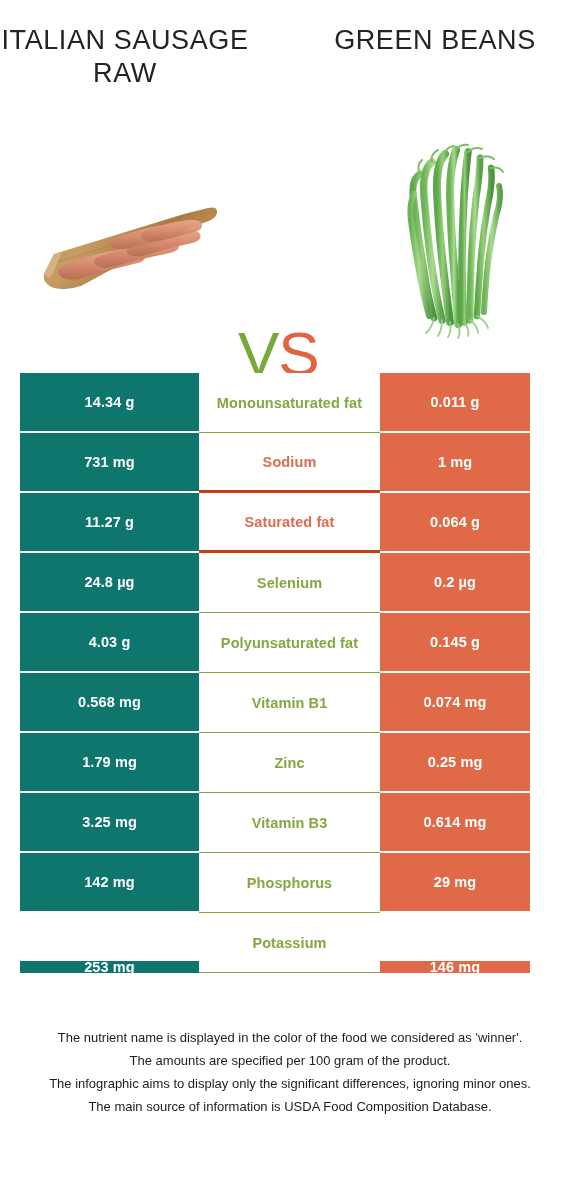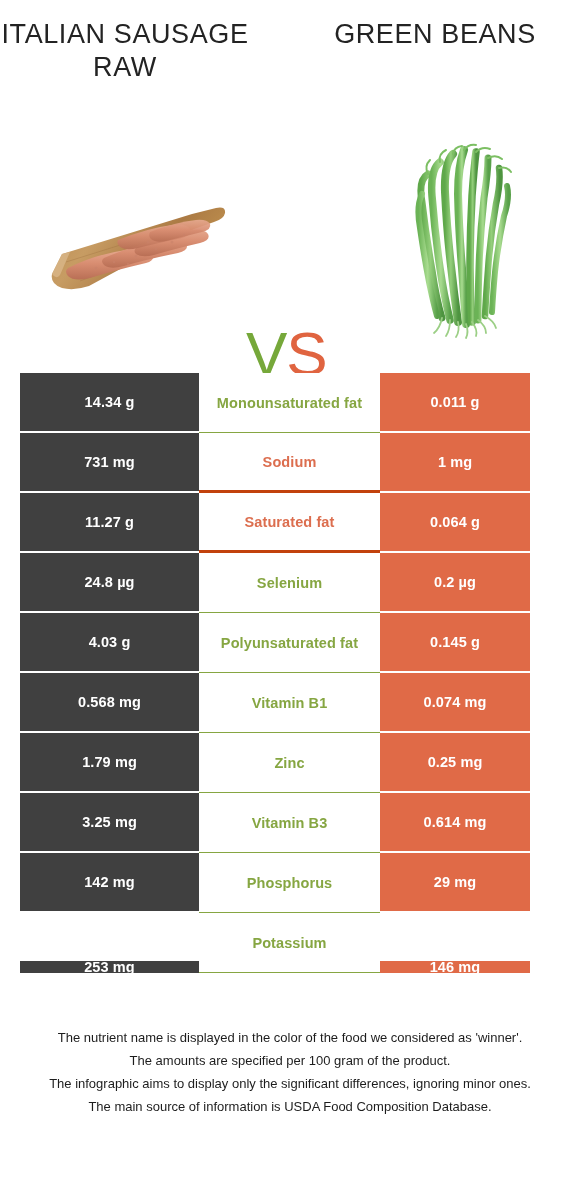--- a/index.html
+++ b/index.html
@@ -17,21 +17,21 @@
 
   
   .header {
     width: 580px;
     height: 355px;
     position: relative;
   }
   .titles {
     display: flex;
     width: 580px;
-    padding-top: 18px;
+    padding-top: 24px;
     box-sizing: border-box;
   }
   .title-block {
     text-align: center;
     font-size: 27px;
     line-height: 33px;
     letter-spacing: 0.6px;
     color: #232323;
     font-weight: 300;
     text-transform: uppercase;
@@ -43,21 +43,21 @@
   }
   .title-right {
     width: 250px;
     margin-left: 60px;
   }
 
   
   .media-row {
     position: absolute;
     top: 130px;
-    left: 8px;
+    left: 0;
     width: 472px;
     height: 225px;
   }
 
   .vs {
     position: absolute;
     left: 238px;
     top: 193px;
     font-size: 62px;
     font-weight: 400;
@@ -102,21 +102,21 @@
     display: flex;
     align-items: center;
     justify-content: center;
     box-sizing: border-box;
     font-size: 14.5px;
     font-weight: 600;
     letter-spacing: 0.1px;
   }
   .cell-left {
     width: 179px;
-    background: #404040;
+    background: #0f766e;
     color: #ffffff;
     border-bottom: 2px solid #ffffff;
   }
   .cell-mid {
     width: 181px;
     background: #ffffff;
     font-weight: 700;
     font-size: 14.5px;
   }
   .cell-right {

